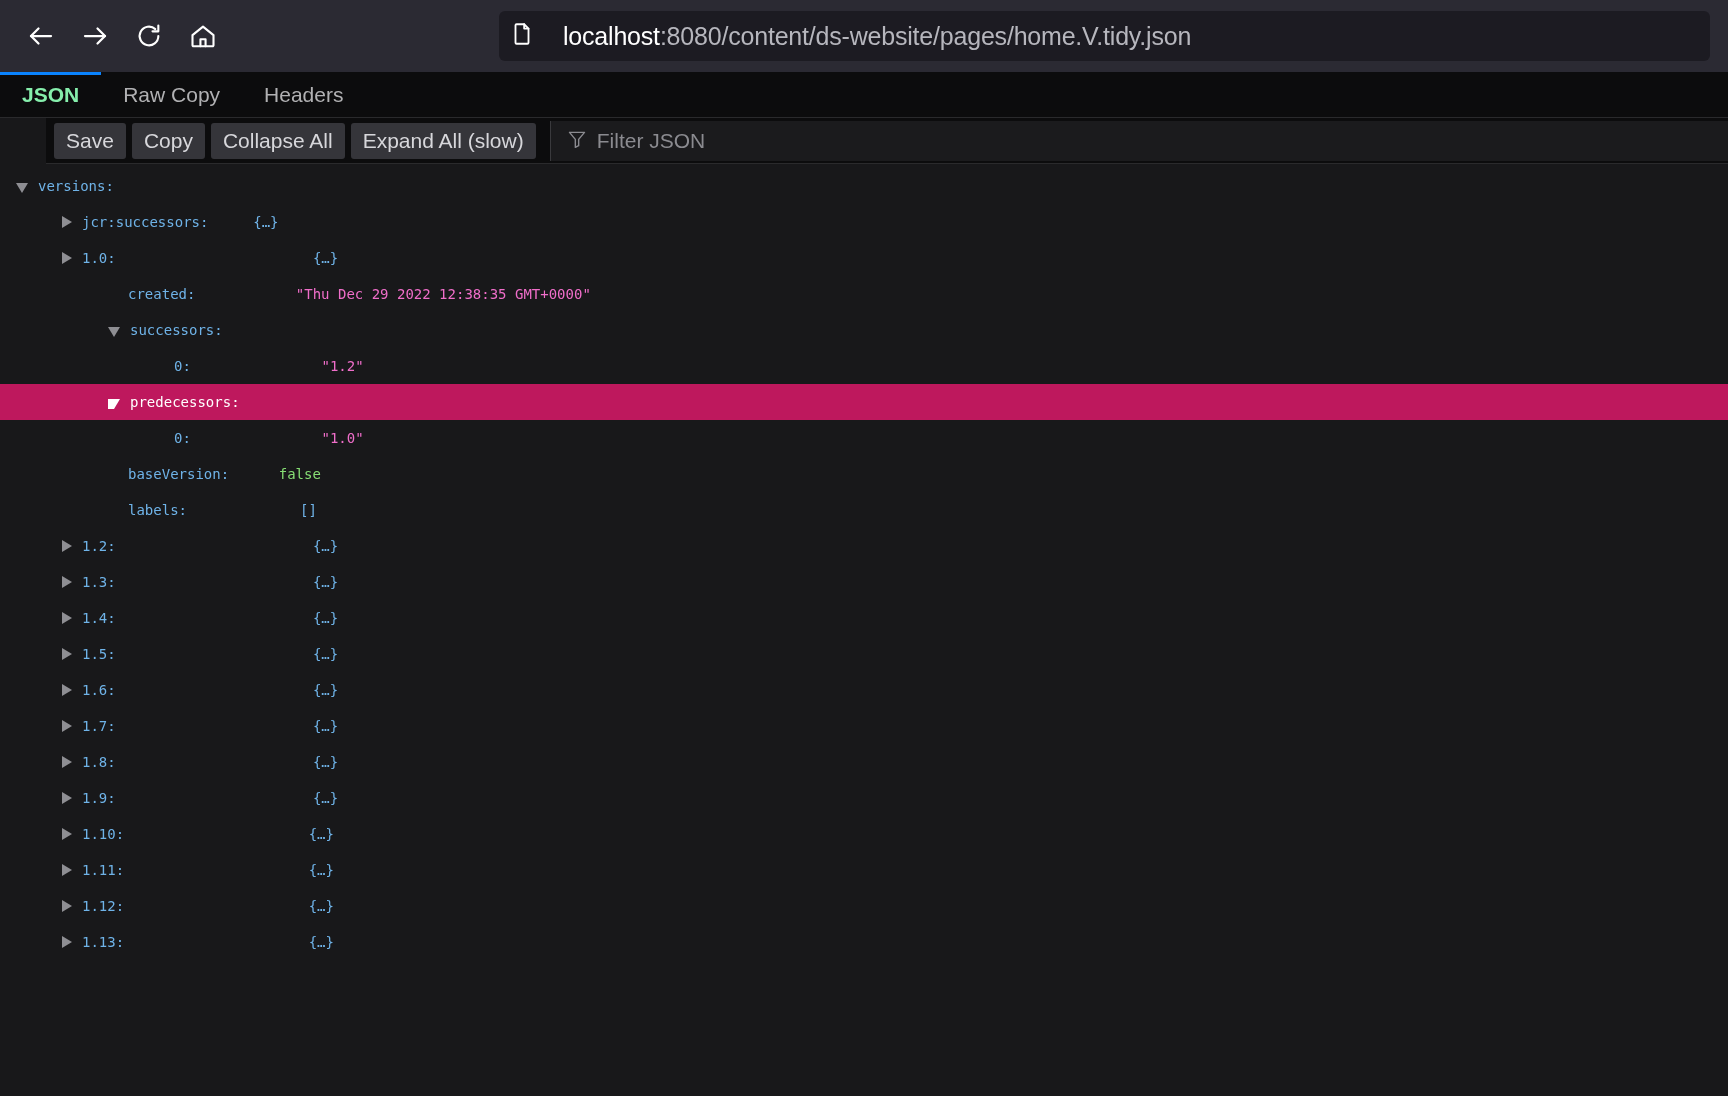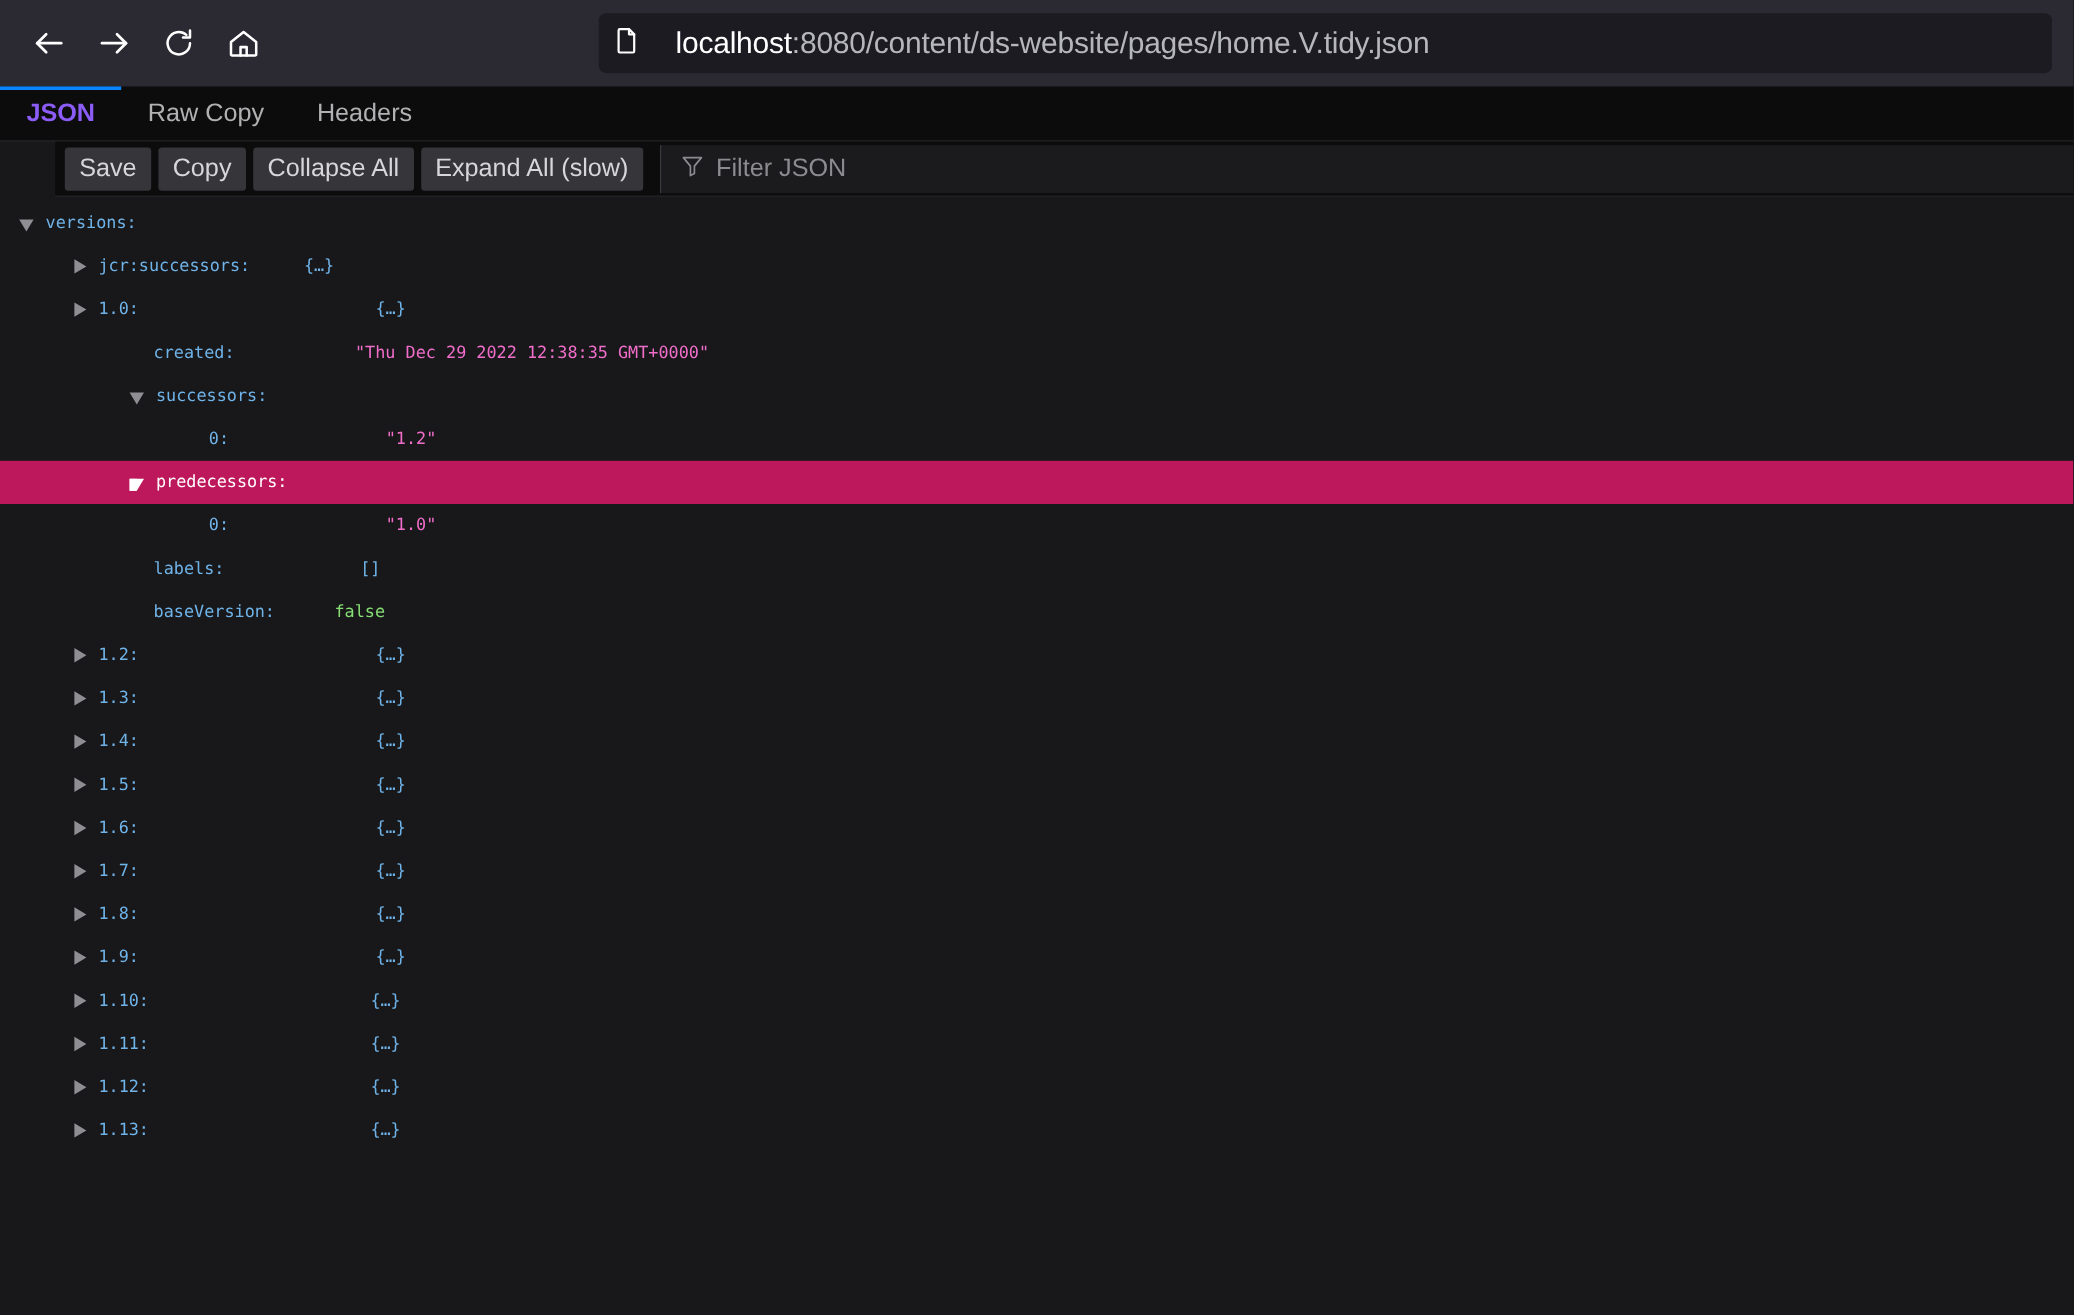--- a/index.html
+++ b/index.html
@@ -62,21 +62,21 @@
   }
   .tab {
     position: relative;
     display: flex;
     align-items: center;
     padding: 0 22px;
     font-size: 21px;
     color: #b1b1b3;
     cursor: pointer;
   }
-  .tab.active { color: #8b5cf6; font-weight: 700; }
+  .tab.active { color: #86efac; font-weight: 700; }
   .tab.active::before {
     content: "";
     position: absolute;
     left: 0; right: 0; top: 0;
     height: 3px;
     background: #0a84ff;
   }
 
   
   .toolbar {
@@ -295,32 +295,32 @@
     <div class="row">
       <span class="spacer" style="width: 154px;"></span>
       <span class="tw none"></span>
       <span class="key">0:</span>
       <span class="spacer" style="width: 130.6px;"></span>
       <span class="val str">"1.0"</span>
     </div>
     <div class="row">
       <span class="spacer" style="width: 108px;"></span>
       <span class="tw none"></span>
+      <span class="key">baseVersion:</span>
+      <span class="spacer" style="width: 49.6px;"></span>
+      <span class="val bool">false</span>
+    </div>
+    <div class="row">
+      <span class="spacer" style="width: 108px;"></span>
+      <span class="tw none"></span>
       <span class="key">labels:</span>
       <span class="spacer" style="width: 113.1px;"></span>
       <span class="val arr">[]</span>
     </div>
     <div class="row">
-      <span class="spacer" style="width: 108px;"></span>
-      <span class="tw none"></span>
-      <span class="key">baseVersion:</span>
-      <span class="spacer" style="width: 49.6px;"></span>
-      <span class="val bool">false</span>
-    </div>
-    <div class="row">
       <span class="spacer" style="width: 62px;"></span>
       <span class="tw closed"></span>
       <span class="key">1.2:</span>
       <span class="spacer" style="width: 197.2px;"></span>
       <span class="val obj">{…}</span>
     </div>
     <div class="row">
       <span class="spacer" style="width: 62px;"></span>
       <span class="tw closed"></span>
       <span class="key">1.3:</span>

